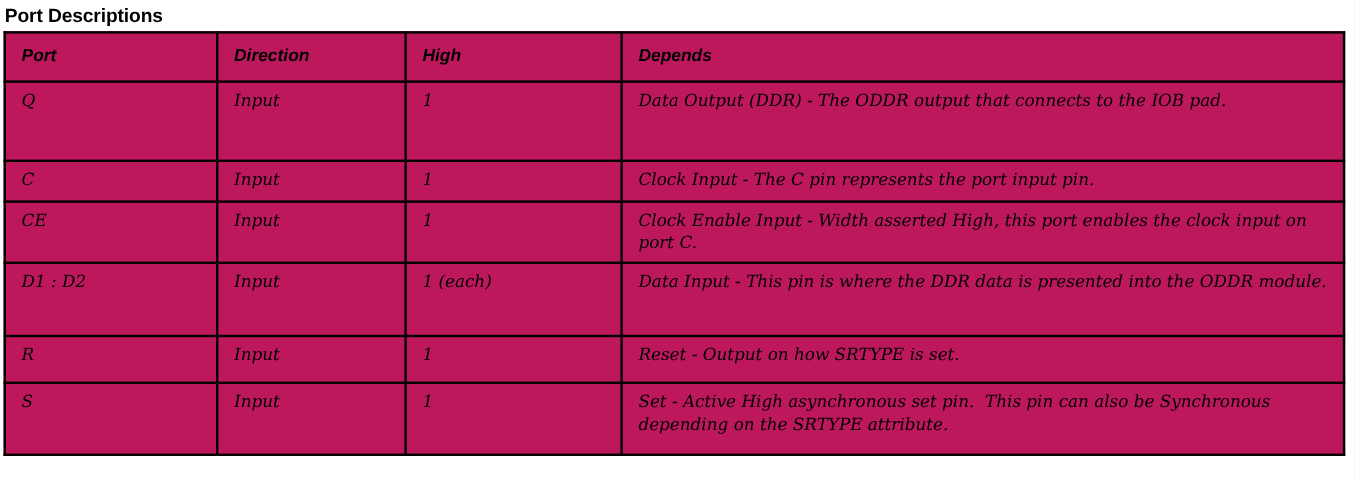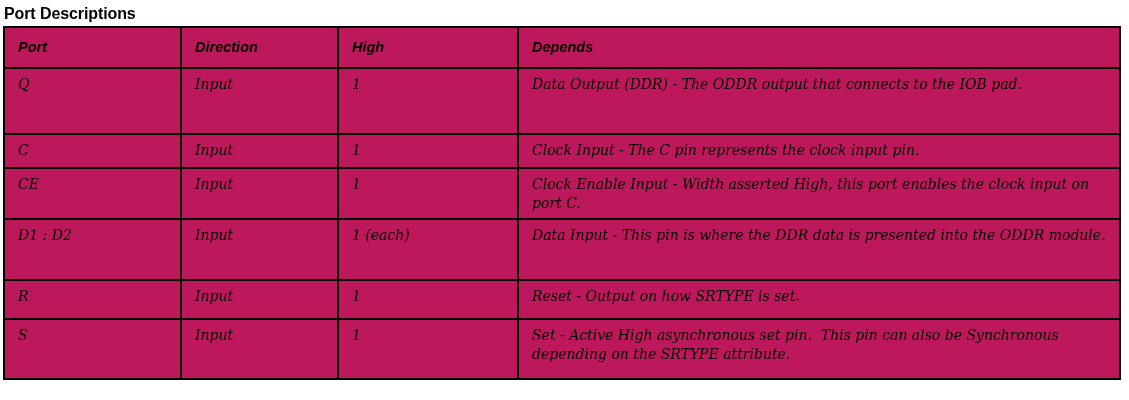--- a/index.html
+++ b/index.html
@@ -114,21 +114,21 @@
       <tr data-row="0">
         <td>Q</td>
         <td>Input</td>
         <td>1</td>
         <td>Data Output (DDR) - The ODDR output that connects to the IOB pad.</td>
       </tr>
       <tr data-row="1">
         <td>C</td>
         <td>Input</td>
         <td>1</td>
-        <td>Clock Input - The C pin represents the clock input pin.</td>
+        <td>Clock Input - The C pin represents the port input pin.</td>
       </tr>
       <tr data-row="2">
         <td>CE</td>
         <td>Input</td>
         <td>1</td>
         <td>Clock Enable Input - Width asserted High, this port enables the clock input on port C.</td>
       </tr>
       <tr data-row="3">
         <td>D1 : D2</td>
         <td>Input</td>

